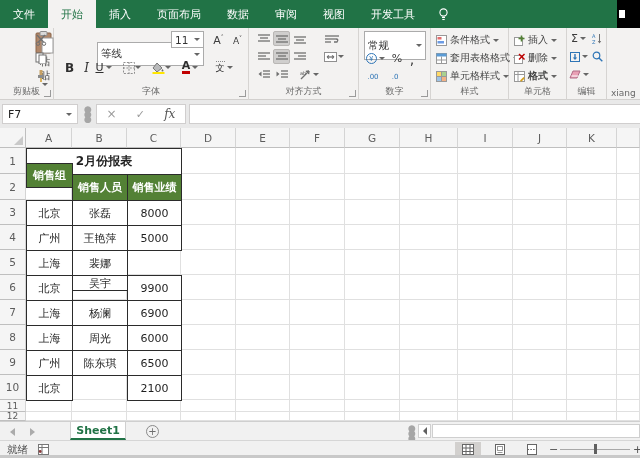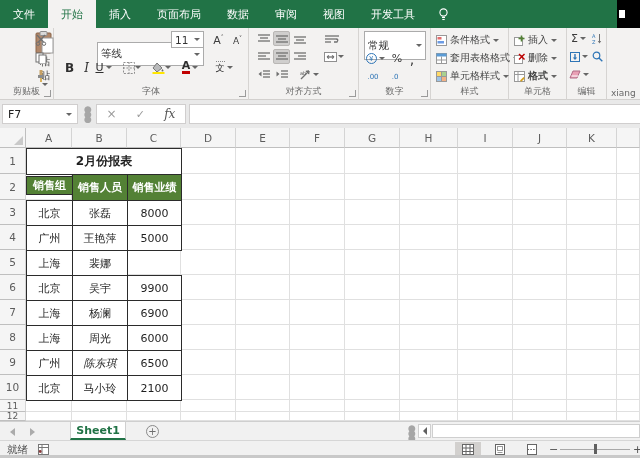--- a/index.html
+++ b/index.html
@@ -467,45 +467,44 @@
     <div class="rowhdr" style="left: 0px; top: 97px; width: 26px; height: 25px; overflow: hidden;">4</div>
     <div class="rowhdr" style="left: 0px; top: 122px; width: 26px; height: 25px; overflow: hidden;">5</div>
     <div class="rowhdr" style="left: 0px; top: 147px; width: 26px; height: 25px; overflow: hidden;">6</div>
     <div class="rowhdr" style="left: 0px; top: 172px; width: 26px; height: 25px; overflow: hidden;">7</div>
     <div class="rowhdr" style="left: 0px; top: 197px; width: 26px; height: 25px; overflow: hidden;">8</div>
     <div class="rowhdr" style="left: 0px; top: 222px; width: 26px; height: 25px; overflow: hidden;">9</div>
     <div class="rowhdr" style="left: 0px; top: 247px; width: 26px; height: 25px; overflow: hidden;">10</div>
     <div class="rowhdr" style="left: 0px; top: 272px; width: 26px; height: 12px; overflow: hidden; font-size: 9px;">11</div>
     <div class="rowhdr" style="left: 0px; top: 284px; width: 26px; height: 9px; overflow: hidden; font-size: 9px;">12</div>
     <div class="tcell title" style="left: 26px; top: 20px; width: 156px; height: 27px;">2月份报表</div>
-    <div class="tcell ghead" style="left: 26px; top: 48px; width: 47px; height: 19px;">销售组</div>
+    <div class="tcell ghead" style="left: 26px; top: 35px; width: 47px; height: 25px;">销售组</div>
     <div class="tcell ghead" style="left: 72px; top: 46px; width: 56px; height: 27px;">销售人员</div>
     <div class="tcell ghead" style="left: 127px; top: 46px; width: 55px; height: 27px;">销售业绩</div>
     <div class="tcell " style="left: 26px; top: 72px; width: 47px; height: 26px;">北京</div>
     <div class="tcell " style="left: 72px; top: 72px; width: 56px; height: 26px;">张磊</div>
     <div class="tcell " style="left: 127px; top: 72px; width: 55px; height: 26px;">8000</div>
     <div class="tcell " style="left: 26px; top: 97px; width: 47px; height: 26px;">广州</div>
     <div class="tcell " style="left: 72px; top: 97px; width: 56px; height: 26px;">王艳萍</div>
     <div class="tcell " style="left: 127px; top: 97px; width: 55px; height: 26px;">5000</div>
     <div class="tcell " style="left: 26px; top: 122px; width: 47px; height: 26px;">上海</div>
     <div class="tcell " style="left: 72px; top: 122px; width: 56px; height: 26px;">裴娜</div>
     <div class="tcell " style="left: 26px; top: 147px; width: 47px; height: 26px;">北京</div>
-    <div class="tcell " style="left: 72px; top: 147px; width: 56px; height: 26px;">吴宇</div>
+    <div class="tcell " style="left: 72px; top: 147px; width: 56px; height: 16px;">吴宇</div>
     <div class="tcell " style="left: 127px; top: 147px; width: 55px; height: 26px;">9900</div>
     <div class="tcell " style="left: 26px; top: 172px; width: 47px; height: 26px;">上海</div>
     <div class="tcell " style="left: 72px; top: 172px; width: 56px; height: 26px;">杨澜</div>
     <div class="tcell " style="left: 127px; top: 172px; width: 55px; height: 26px;">6900</div>
     <div class="tcell " style="left: 26px; top: 197px; width: 47px; height: 26px;">上海</div>
     <div class="tcell " style="left: 72px; top: 197px; width: 56px; height: 26px;">周光</div>
     <div class="tcell " style="left: 127px; top: 197px; width: 55px; height: 26px;">6000</div>
     <div class="tcell " style="left: 26px; top: 222px; width: 47px; height: 26px;">广州</div>
-    <div class="tcell " style="left: 72px; top: 222px; width: 56px; height: 26px; font-style: italic;">陈东琪</div>
+    <div class="tcell " style="left: 72px; top: 222px; width: 56px; height: 26px;">陈东琪</div>
     <div class="tcell " style="left: 127px; top: 222px; width: 55px; height: 26px;">6500</div>
     <div class="tcell " style="left: 26px; top: 247px; width: 47px; height: 26px;">北京</div>
-    <div class="tcell " style="left: 72px; top: 247px; width: 56px; height: 26px;">马小玲</div>
     <div class="tcell " style="left: 127px; top: 247px; width: 55px; height: 26px;">2100</div>
   </div>
 
 <div class="sheetbar">
   <span class="navarr" style="left:10px;border-right:5px solid #ababab;"></span>
   <span class="navarr" style="left:30px;border-left:5px solid #ababab;"></span>
   <div class="sheettab">
       <span>Sheet1</span>
     </div>
   <div class="addsheet"><span>+</span></div>

